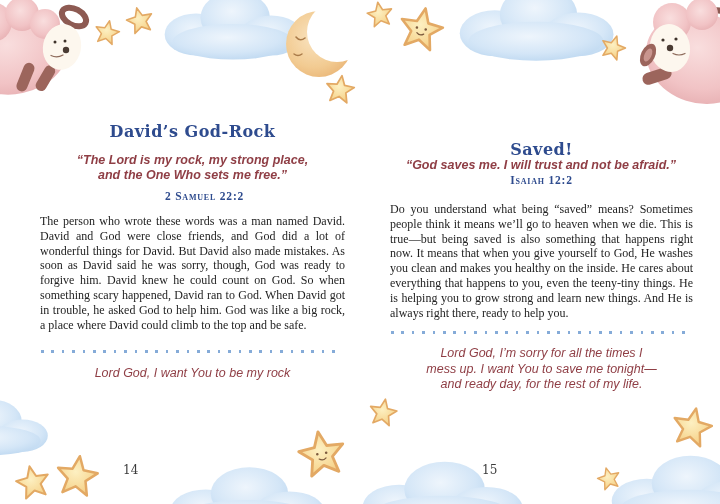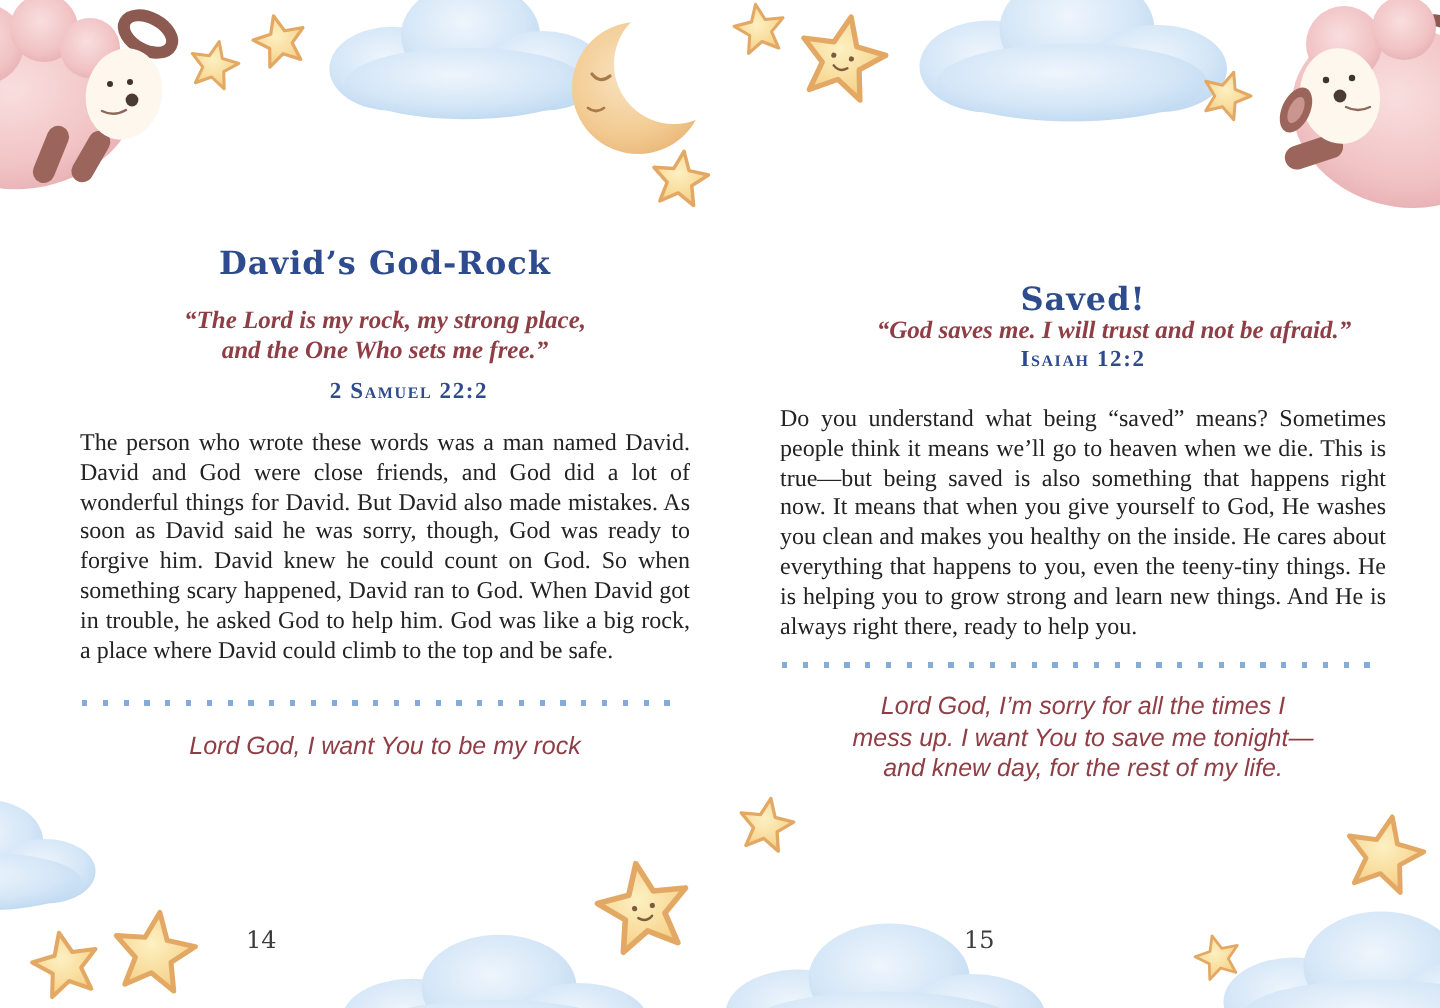--- a/index.html
+++ b/index.html
@@ -13,21 +13,21 @@
   html,body{width:720px;height:504px;overflow:hidden;background:#fff;}
   .spread{position:relative;width:720px;height:504px;background:var(--page-bg);
           font-family:"Liberation Serif",serif;}
   .decor{position:absolute;left:0;top:0;width:720px;height:504px;pointer-events:none;}
   .page{position:absolute;top:0;width:360px;height:504px;}
   #pgL{left:0;}
   #pgR{left:360px;}
   .block{position:absolute;}
   .title{font-family:"DejaVu Serif",serif;font-weight:700;font-size:16px;
          color:var(--title-blue);text-align:center;letter-spacing:.5px;}
-  .verse{font-family:Liberation Serif, serif;font-style:italic;font-weight:700;
+  .verse{font-family:Liberation Sans, sans-serif;font-style:italic;font-weight:700;
          font-size:12.5px;line-height:15px;color:var(--scripture-maroon);text-align:center;}
   .ref{font-family:"Liberation Serif",serif;font-weight:700;font-size:11.5px;
        font-variant:small-caps;letter-spacing:.8px;color:var(--title-blue);text-align:center;}
   .bodytxt{font-family:"Liberation Serif",serif;font-size:12px;line-height:14.8px;
        color:var(--body-text);text-align:justify;text-justify:inter-word;}
   .divider{height:3px;
        background:repeating-linear-gradient(to right,var(--divider-dots) 0 2.6px,transparent 2.6px 10.4px);}
   .prayer{font-family:"Liberation Sans",sans-serif;font-style:italic;font-weight:500;
        font-size:12.5px;line-height:15.5px;color:var(--scripture-maroon);text-align:center;}
   .pagenum{font-family:"DejaVu Serif",serif;font-size:12px;color:#3c3c3c;
@@ -35,21 +35,21 @@
   
   #pgL .title{top:122px;left:40px;width:305px;}
   #pgL .verse{top:153px;left:40px;width:305px;}
   #pgL .ref{top:190px;left:52px;width:305px;}
   #pgL .bodytxt{top:214px;left:40px;width:305px;}
   #pgL .divider{top:350px;left:41px;width:301px;}
   #pgL .prayer{top:366px;left:40px;width:305px;}
   #pgL .pagenum{top:463px;left:123px;}
   
   #pgR .title{top:124px;left:30px;width:303px;margin-top:16px;}
-  #pgR .verse{top:158px;left:38px;width:318px;}
+  #pgR .verse{top:158px;left:22px;width:318px;}
   #pgR .ref{top:174px;left:30px;width:303px;}
   #pgR .bodytxt{top:202px;left:30px;width:303px;}
   #pgR .divider{top:331px;left:31px;width:300px;}
   #pgR .prayer{top:346px;left:30px;width:303px;}
   #pgR .pagenum{top:463px;left:122px;}
 </style>
 </head>
 <body>
 
 <div class="spread">
@@ -177,18 +177,18 @@
     <div class="block title">Saved!</div>
     <div class="block verse">
       <div>“God saves me. I will trust and not be afraid.”</div>
     </div>
     <div class="block ref">Isaiah 12:2</div>
     <div class="block bodytxt">Do you understand what being “saved” means? Sometimes people think it means we’ll go to heaven when we die. This is true—but being saved is also something that happens right now. It means that when you give yourself to God, He washes you clean and makes you healthy on the inside. He cares about everything that happens to you, even the teeny-tiny things. He is helping you to grow strong and learn new things. And He is always right there, ready to help you.</div>
     <div class="block divider"></div>
     <div class="block prayer">
       <div>Lord God, I’m sorry for all the times I</div>
       <div>mess up. I want You to save me tonight—</div>
-      <div>and knew day, for the rest of my life.</div>
+      <div>and ready day, for the rest of my life.</div>
     </div>
     <div class="block pagenum">15</div>
   </div>
 
 </div>
 
 </body></html>

